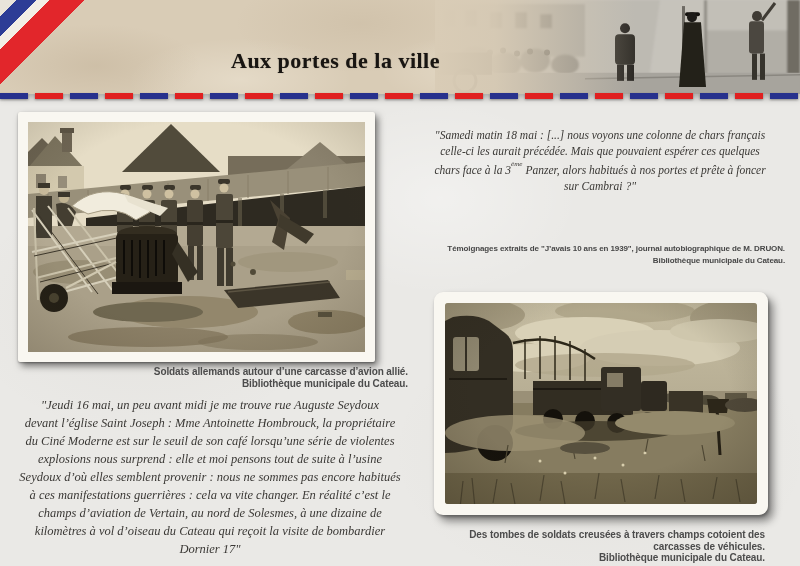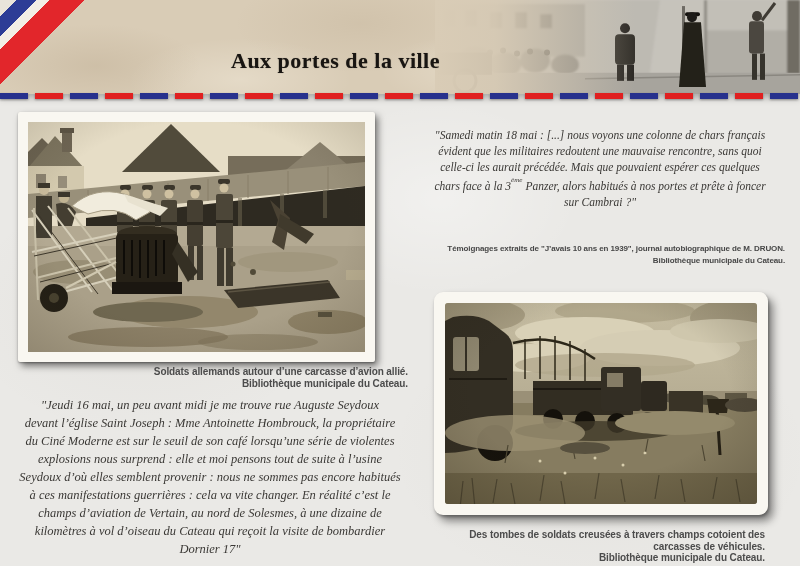--- a/index.html
+++ b/index.html
@@ -322,21 +322,20 @@
 du Ciné Moderne est sur le seuil de son café lorsqu’une série de violentes
 explosions nous surprend : elle et moi pensons tout de suite à l’usine
 Seydoux d’où elles semblent provenir : nous ne sommes pas encore habitués
 à ces manifestations guerrières : cela va vite changer. En réalité c’est le
 champs d’aviation de Vertain, au nord de Solesmes, à une dizaine de
 kilomètres à vol d’oiseau du Cateau qui reçoit la visite de bombardier
 Dornier 17"</div>
 
   <div class="quote quote-right">
     <div class="q-line">"Samedi matin 18 mai : [...] nous voyons une colonne de chars français</div>
-    <div class="q-line">évident que les militaires redoutent une mauvaise rencontre, sans quoi</div>
     <div class="q-line">celle-ci les aurait précédée. Mais que pouvaient espérer ces quelques</div>
     <div class="q-line"><span>chars face à la 3</span><sup>ème</sup><span> Panzer, alors habitués à nos portes et prête à foncer</span></div>
     <div class="q-line">sur Cambrai ?"</div>
   </div>
 
   <div class="attribution">Témoignages extraits de "J’avais 10 ans en 1939", journal autobiographique de M. DRUON.
 Bibliothèque municipale du Cateau.</div>
 
   <div class="photo-frame frame-right">
     <svg viewBox="0 0 312 201" preserveAspectRatio="none">

